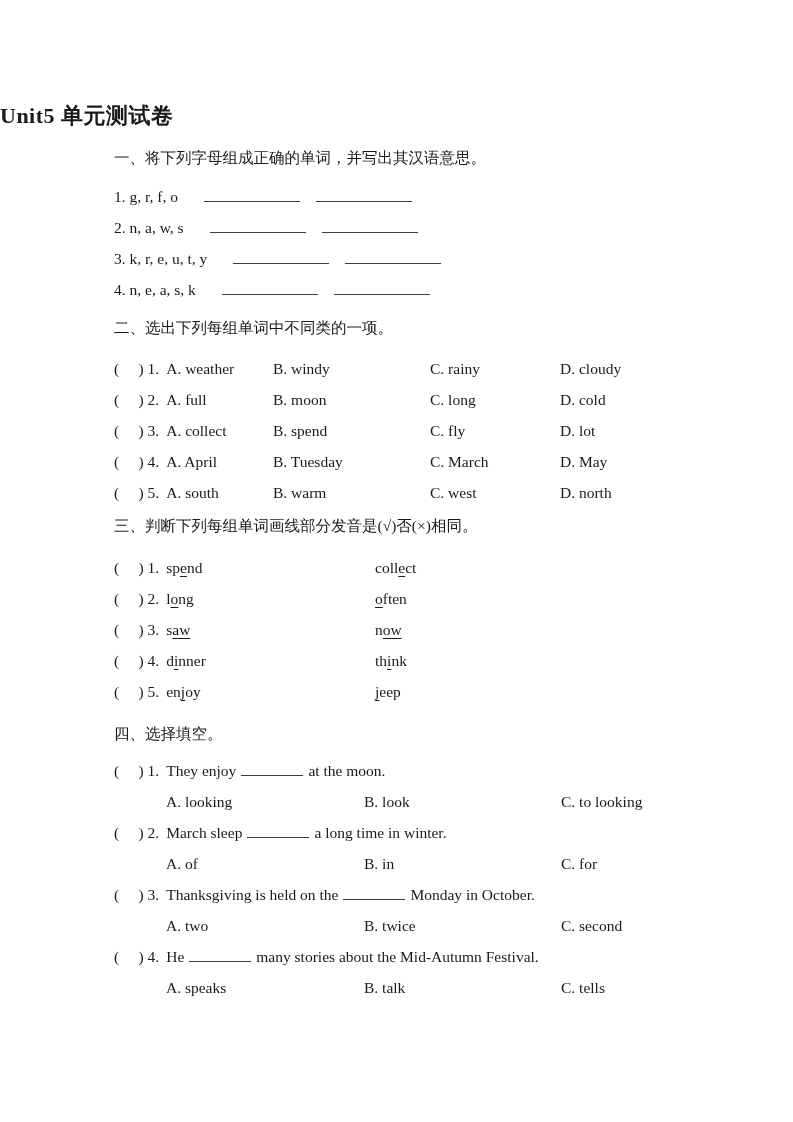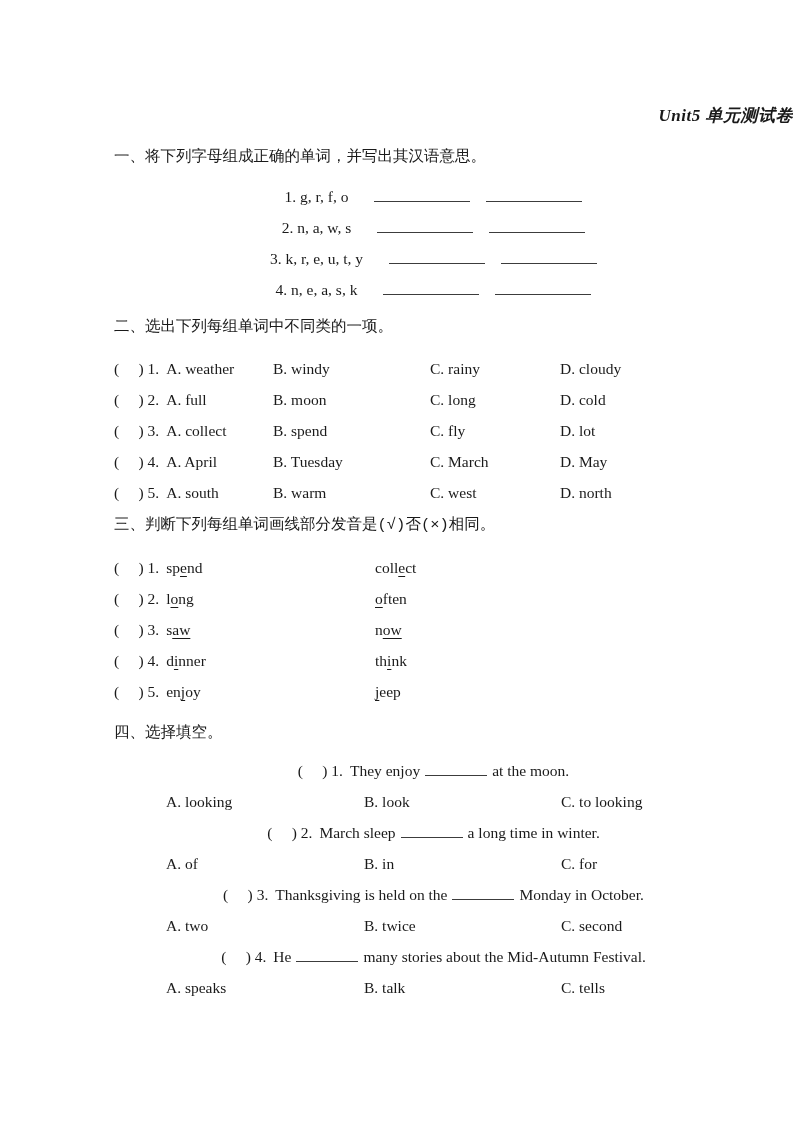--- a/index.html
+++ b/index.html
@@ -8,29 +8,28 @@
     height: 1122px;
     background: #ffffff;
     color: #1a1a1a;
     font-family: "Liberation Serif", "DejaVu Serif", serif;
     font-size: 15.5px;
     overflow: hidden;
   }
   .page-title {
     margin-top: 100px;
     line-height: 31px;
-    text-align: right;
+    text-align: left;
     font-weight: bold;
-    font-size: 17px;
+    font-size: 22px;
     letter-spacing: 0.5px;
-    font-style: italic;
   }
   .content { padding-left: 114px; padding-right: 40px; }
-  .s-header { line-height: 31px; white-space: nowrap; font-family: Liberation Mono, monospace; }
-  .row { line-height: 31px; white-space: nowrap; text-align: center; }
+  .s-header { line-height: 31px; white-space: nowrap; }
+  .row { line-height: 31px; white-space: nowrap; }
   .s1-header { margin-top: 11px; }
   .s1-items { margin-top: 8px; }
   .s2-header { margin-top: 7px; }
   .s2-rows { margin-top: 10px; }
   .s3-header { margin-top: 2px; }
   .s3-rows { margin-top: 11px; }
   .s4-header { margin-top: 11px; }
   .s4-body { margin-top: 6px; }
 
   .blank {

